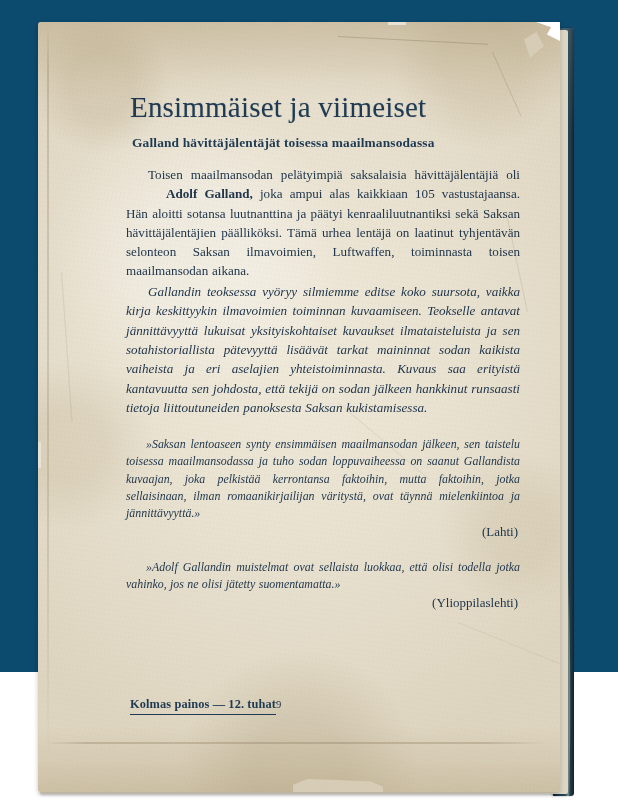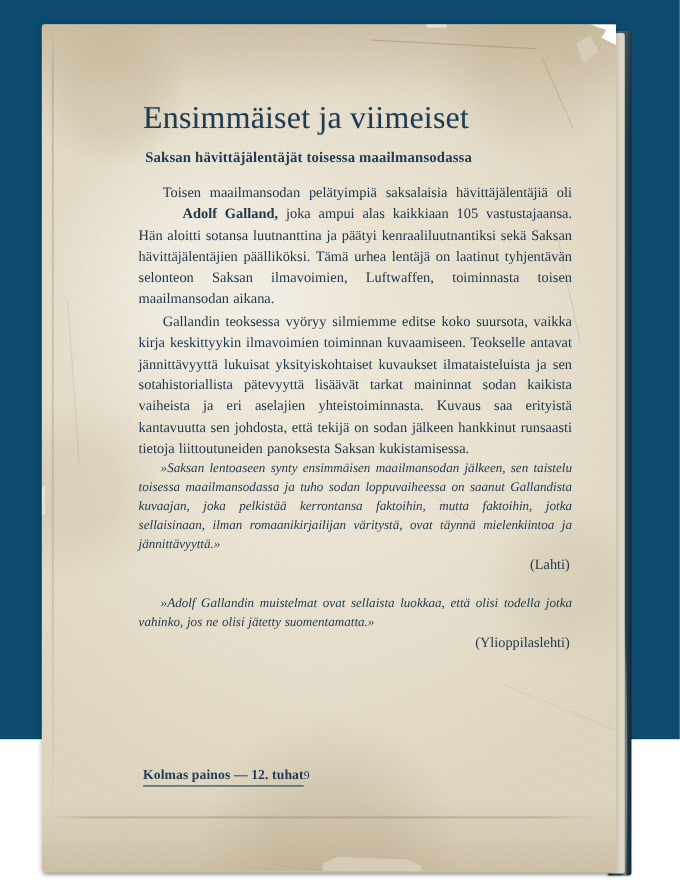--- a/index.html
+++ b/index.html
@@ -203,34 +203,34 @@
 
   .para {
     font-size: 13.1px;
     line-height: 1.475;
     margin: 0;
     text-align: justify;
     text-indent: 22px;
     color: #21364b;
     word-spacing: 0.5px;
   }
-  .para + .para { margin-top: 0.1em; }
+  .para + .para { margin-top: 0.1em; font-style: italic; }
   .para b { font-weight: 700; margin-left: 40px; }
 
   .quote {
     font-size: 11.9px;
     line-height: 1.44;
     font-style: italic;
     text-align: justify;
     color: #23394e;
     margin: 0;
     text-indent: 20px;
     word-spacing: 0.4px;
   }
-  #quote1 { }
+  #quote1 { margin-top: 19px; }
   #quote2 { margin-top: 19px; }
 
   .attrib {
     font-size: 13px;
     font-style: normal;
     text-align: right;
     color: #21364b;
     margin-top: 2px;
     padding-right: 2px;
   }
@@ -292,21 +292,21 @@
                   clip-path: polygon(0% 28%, 62% 0%, 100% 54%, 30% 100%);"></div>
       <div class="tear" style="left:350px; top:0px; width:18px; height:3px; opacity:.55;"></div>
       <div class="tear-chip" style="left:255px; top:757px; width:90px; height:13px; opacity:.85;
                   clip-path: polygon(0% 45%, 16% 0%, 86% 18%, 100% 60%, 100% 100%, 0% 100%);"></div>
       <div class="tear" style="left:0px; top:420px; width:3px; height:26px; opacity:.4;"></div>
 
       <div id="textcol">
 
         <h1 id="title" class="ink">Ensimmäiset ja viimeiset</h1>
 
-        <h2 id="subtitle" class="ink">Saksan hävittäjälentäjät toisessa maailmansodassa</h2>
+        <h2 id="subtitle" class="ink">Galland hävittäjälentäjät toisessa maailmansodassa</h2>
 
         <p class="para">
           <span>Toisen maailmansodan pelätyimpiä saksalaisia hävittäjälentäjiä oli </span><b>Adolf Galland,</b><span> joka ampui alas kaikkiaan 105 vastustajaansa. Hän aloitti sotansa luutnanttina ja päätyi kenraaliluutnantiksi sekä Saksan hävittäjälentäjien päälliköksi. Tämä urhea lentäjä on laatinut tyhjentävän selonteon Saksan ilmavoimien, Luftwaffen, toiminnasta toisen maailmansodan aikana.</span>
         </p>
 
         <p class="para">Gallandin teoksessa vyöryy silmiemme editse koko suursota, vaikka kirja keskittyykin ilmavoimien toiminnan kuvaamiseen. Teokselle antavat jännittävyyttä lukuisat yksityiskohtaiset kuvaukset ilmataisteluista ja sen sotahistoriallista pätevyyttä lisäävät tarkat maininnat sodan kaikista vaiheista ja eri aselajien yhteistoiminnasta. Kuvaus saa erityistä kantavuutta sen johdosta, että tekijä on sodan jälkeen hankkinut runsaasti tietoja liittoutuneiden panoksesta Saksan kukistamisessa.</p>
 
         <p id="quote1" class="quote">»Saksan lentoaseen synty ensimmäisen maailmansodan jälkeen, sen taistelu toisessa maailmansodassa ja tuho sodan loppuvaiheessa on saanut Gallandista kuvaajan, joka pelkistää kerrontansa faktoihin, mutta faktoihin, jotka sellaisinaan, ilman romaanikirjailijan väritystä, ovat täynnä mielenkiintoa ja jännittävyyttä.»</p>
         <div class="attrib">(Lahti)</div>
 

